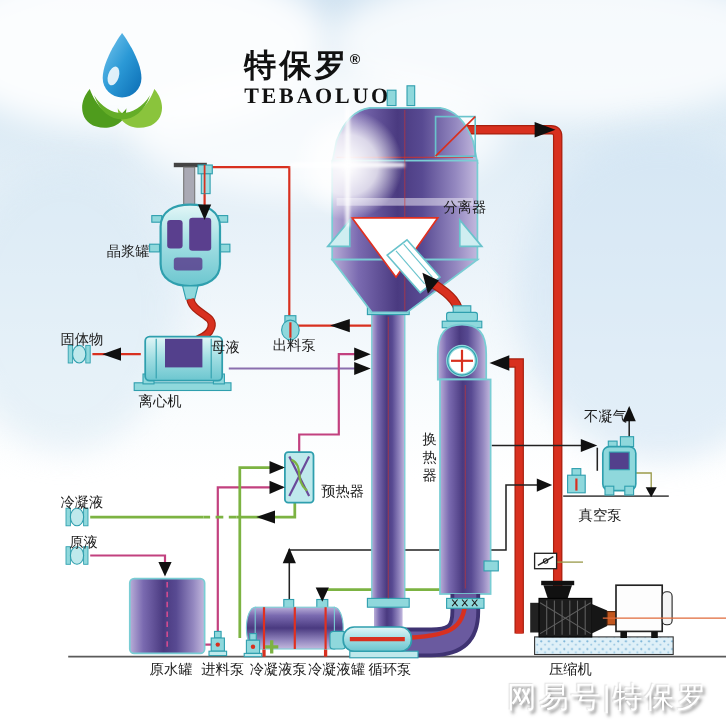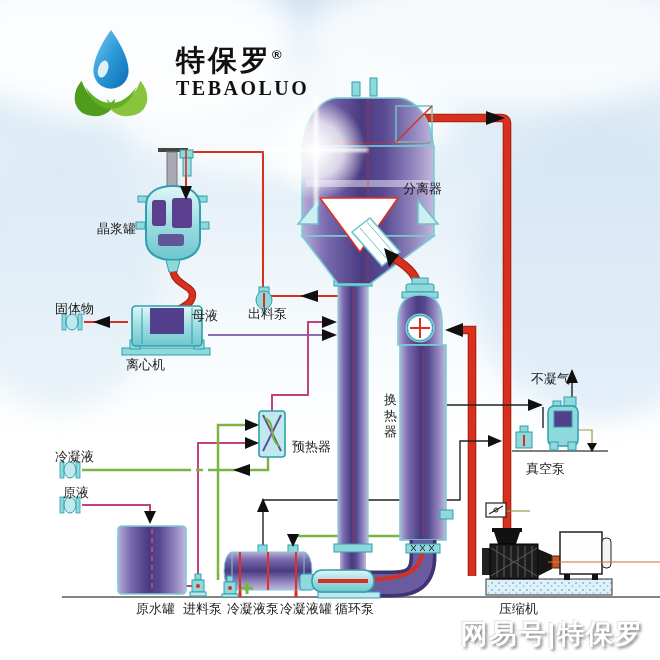--- a/index.html
+++ b/index.html
@@ -8,28 +8,28 @@
     font-family:"Liberation Sans","DejaVu Sans",sans-serif;
     background:linear-gradient(180deg,#cfe2f1 0%,#dcebf5 16%,#e9f2f9 34%,#f7fbfd 52%,#ffffff 66%);
   }
   .cloud{position:absolute;border-radius:50%;filter:blur(14px);}
   .cloud.c1{left:-60px;top:-40px;width:360px;height:160px;background:rgba(255,255,255,.9);}
   .cloud.c2{left:300px;top:-30px;width:420px;height:140px;background:rgba(255,255,255,.8);}
   .cloud.c3{left:470px;top:120px;width:260px;height:300px;background:rgba(206,226,243,.55);}
   .cloud.c4{left:-40px;top:150px;width:200px;height:260px;background:rgba(214,231,244,.5);}
   .cloud.c5{left:120px;top:60px;width:340px;height:120px;background:rgba(255,255,255,.75);}
   .logo{position:absolute;left:56px;top:26px;display:flex;align-items:center;gap:12px;}
-  .logo-text{display:flex;flex-direction:column;line-height:1.05;}
+  .logo-text{display:flex;flex-direction:column;line-height:1.05;margin-left:46px;}
   .logo-cn{font-size:29px;font-weight:bold;color:#111;letter-spacing:3px;}
   .logo-cn sup{font-size:13px;font-weight:bold;}
   .logo-en{font-family:Liberation Serif, serif;font-size:20px;font-weight:bold;color:#111;letter-spacing:2.5px;margin-top:3px;}
   svg.diagram{position:absolute;left:0;top:0;}
   text.lbl{fill:#1b1b1b;font-size:13px;font-family:"Liberation Sans","DejaVu Sans",sans-serif;}
   .watermark{
-    position:absolute;right:16px;bottom:8px;font-size:27px;font-weight:bold;letter-spacing:2px;
+    position:absolute;right:16px;bottom:8px;font-size:27px;font-weight:normal;letter-spacing:2px;
     color:#ffffff;text-shadow:2px 2px 3px rgba(110,110,110,.8),-1px -1px 1px rgba(170,170,170,.35);
   }
 </style>
 </head>
 <body>
 
 <div class="stage">
   <div class="cloud c1"></div>
   <div class="cloud c2"></div>
   <div class="cloud c5"></div>

